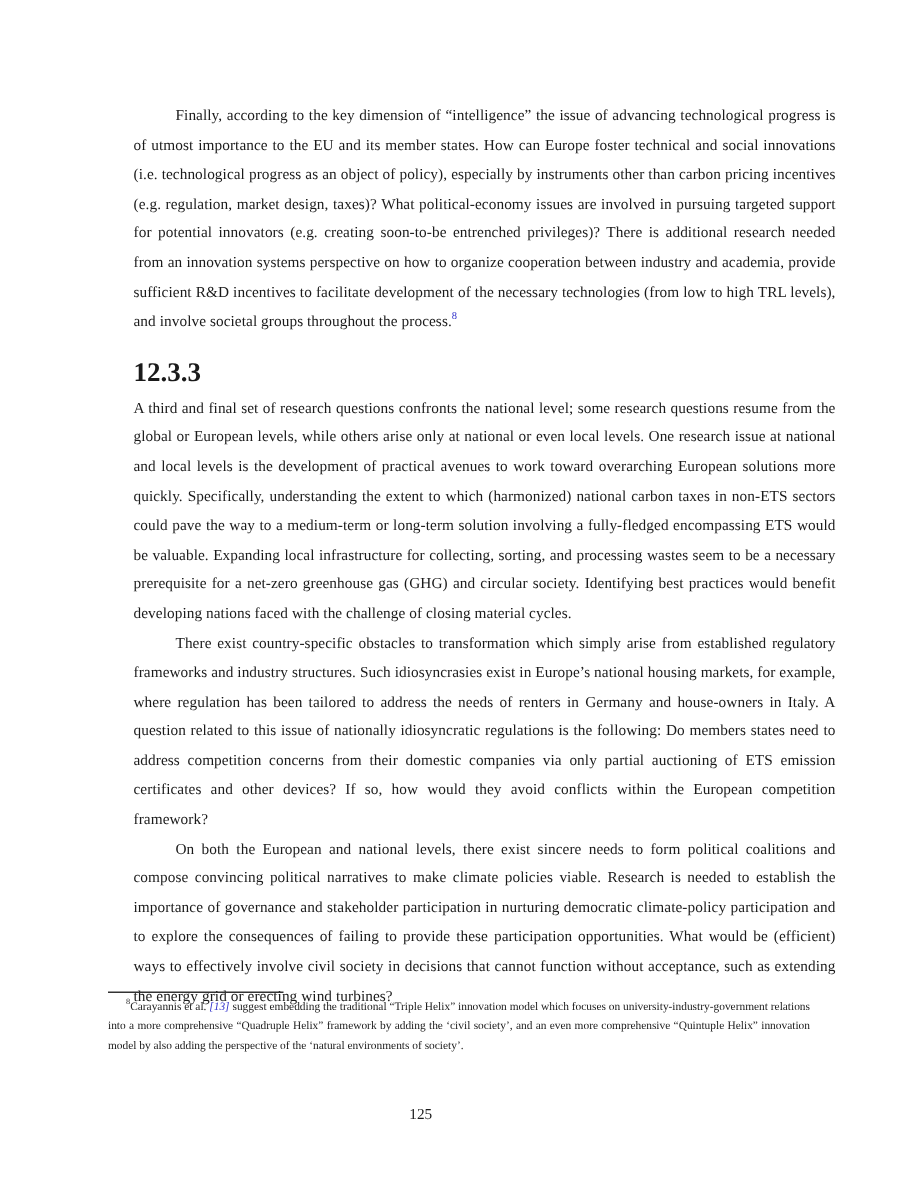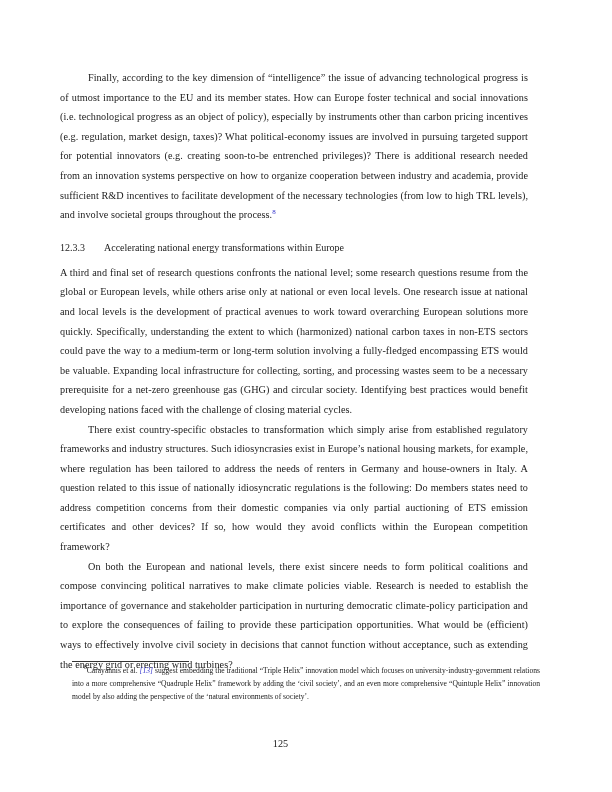--- a/index.html
+++ b/index.html
@@ -1,44 +1,43 @@
 <!DOCTYPE html>
 <html><head>
 <meta charset="utf-8">
 <style>
   html, body { margin: 0; padding: 0; background: #ffffff; }
   body { width: 612px; height: 792px; position: relative; overflow: hidden;
          font-family: "DejaVu Serif", "Liberation Serif", serif; color: #1a1a1a; }
-  .page { position: absolute; left: 60px; top: 68px; width: 468px; }
+  .page { position: absolute; left: 89px; top: 68px; width: 468px; }
   .para { font-size: 10.2px; line-height: 19.6px; text-align: justify; margin: 0;
           font-family: "Liberation Serif", serif; letter-spacing: 0.05px; }
   .para.indent { text-indent: 28px; }
   .fnref { font-size: 7px; vertical-align: super; line-height: 0; color: #3333cc; }
   .section { margin: 14px 0 6px 0; font-family: "Liberation Serif", serif;
-             font-weight: normal; font-size: 10px; line-height: 18px; display: flex; }
+             font-weight: bold; font-size: 18px; line-height: 18px; display: flex; flex-direction: column; }
   .section .num { width: 44px; }
   .footnote-rule { position: absolute; left: 72px; top: 661px; width: 117px; height: 0;
                    border-top: 0.8px solid #333; }
   .footnote { position: absolute; left: 72px; top: 664px; width: 468px;
               font-family: "Liberation Serif", serif; font-size: 7.6px; line-height: 13.2px;
               text-align: justify; text-indent: 12px; margin: 0; }
   .footnote .fnmark { font-size: 5.5px; vertical-align: super; line-height: 0; }
   .footnote .cite { color: #3333cc; font-style: italic; }
   .pagenum { position: absolute; left: 0; width: 561px; top: 738px; text-align: center;
              font-family: "Liberation Serif", serif; font-size: 10.2px; }
 </style>
 </head>
 <body>
 
 <div class="page">
   <p class="para indent"><span>Finally, according to the key dimension of “intelligence” the issue of advancing technological progress is of utmost importance to the EU and its member states. How can Europe foster technical and social innovations (i.e. technological progress as an object of policy), especially by instruments other than carbon pricing incentives (e.g.  regulation, market design, taxes)?  What political-economy issues are involved in pursuing targeted support for potential innovators (e.g.  creating soon-to-be entrenched privileges)? There is additional research needed from an innovation systems perspective on how to organize cooperation between industry and academia, provide sufficient R&amp;D incentives to facilitate development of the necessary technologies (from low to high TRL levels), and involve societal groups throughout the process.</span><span class="fnref">8</span></p>
 
   <div class="section">
     <span class="num">12.3.3</span>
-    <span>Accelerating national energy transformations within Europe</span>
   </div>
 
   <p class="para">A third and final set of research questions confronts the national level; some research questions resume from the global or European levels, while others arise only at national or even local levels. One research issue at national and local levels is the development of practical avenues to work toward overarching European solutions more quickly.  Specifically, understanding the extent to which (harmonized) national carbon taxes in non-ETS sectors could pave the way to a medium-term or long-term solution involving a fully-fledged encompassing ETS would be valuable.  Expanding local infrastructure for collecting, sorting, and processing wastes seem to be a necessary prerequisite for a net-zero greenhouse gas (GHG) and circular society. Identifying best practices would benefit developing nations faced with the challenge of closing material cycles.</p>
   <p class="para indent">There exist country-specific obstacles to transformation which simply arise from established regulatory frameworks and industry structures.  Such idiosyncrasies exist in Europe’s national housing markets, for example, where regulation has been tailored to address the needs of renters in Germany and house-owners in Italy.  A question related to this issue of nationally idiosyncratic regulations is the following: Do members states need to address competition concerns from their domestic companies via only partial auctioning of ETS emission certificates and other devices? If so, how would they avoid conflicts within the European competition framework?</p>
   <p class="para indent">On both the European and national levels, there exist sincere needs to form political coalitions and compose convincing political narratives to make climate policies viable.  Research is needed to establish the importance of governance and stakeholder participation in nurturing democratic climate-policy participation and to explore the consequences of failing to provide these participation opportunities.  What would be (efficient) ways to effectively involve civil society in decisions that cannot function without acceptance, such as extending the energy grid or erecting wind turbines?</p>
 </div>
 
 <div class="footnote-rule"></div>
 <p class="footnote"><span class="fnmark">8</span><span>Carayannis et al. </span><span class="cite">[13]</span><span> suggest embedding the traditional “Triple Helix” innovation model which focuses on university-industry-government relations into a more comprehensive “Quadruple Helix” framework by adding the ‘civil society’, and an even more comprehensive “Quintuple Helix” innovation model by also adding the perspective of the ‘natural environments of society’.</span></p>
 

